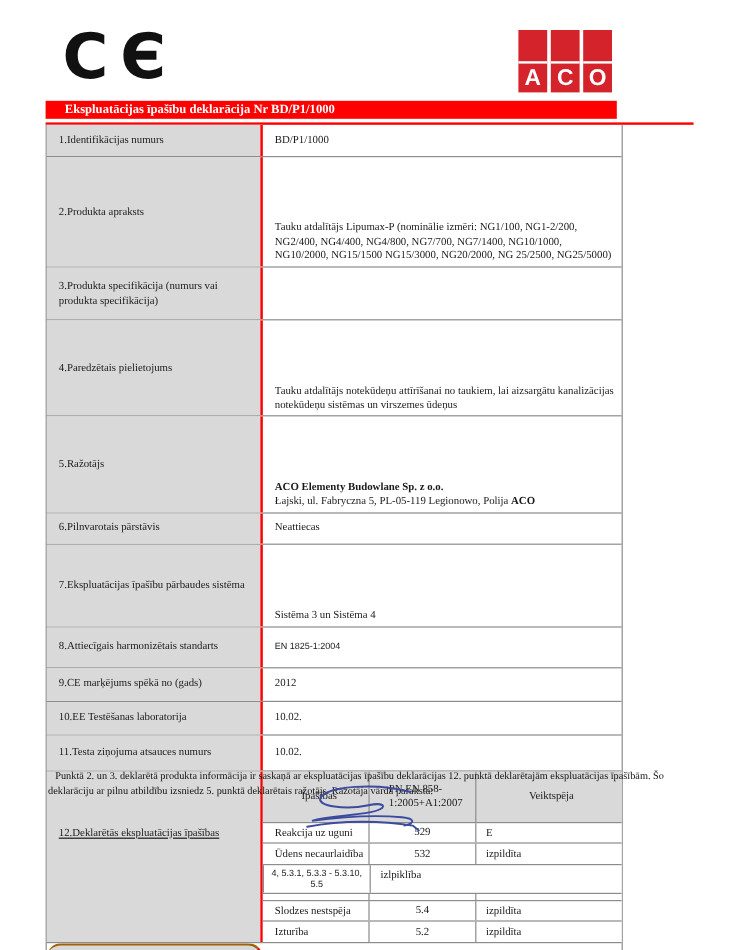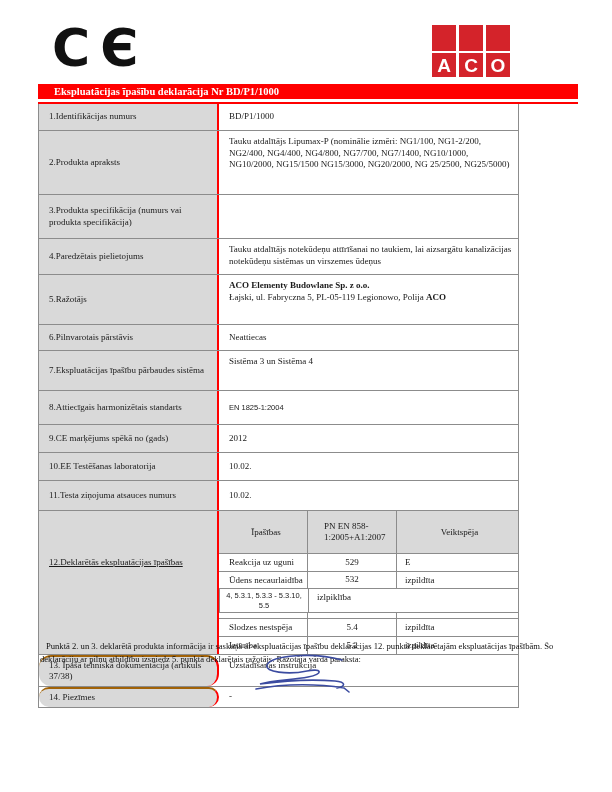--- a/index.html
+++ b/index.html
@@ -21,39 +21,39 @@
   .aco-bar { flex:1; display:flex; flex-direction:column; }
   .aco-bar .bar-top { flex:1; }
   .aco-bar .bar-sep { height:2px; background:#fff; }
   .aco-bar .bar-letter {
     height:24px; display:flex; align-items:center; justify-content:center;
     color:#fff; font-family:"Liberation Sans", sans-serif;
     font-weight:bold; font-size:19px; line-height:1;
   }
   
   .title-bar {
-    position:absolute; left:38px; top:84px; width:540px; height:15px;
+    position:absolute; left:38px; top:84px; width:476px; height:15px;
     color:#fff; font-weight:bold; font-size:10.5px;
     display:flex; align-items:center; padding-left:16px;
   }
   .red-rule { position:absolute; left:38px; top:102px; width:540px; height:2px; }
   
   .doc-table {
     position:absolute; left:38px; top:104px; width:481px;
     border-left:1px solid #8c8c8c; border-right:1px solid #8c8c8c;
     border-bottom:1px solid #8c8c8c; font-size:9px;
   }
   .row { display:flex; border-top:1px solid #8c8c8c; }
   .row:first-child { border-top:none; }
   .lbl {
     width:180px; flex:0 0 180px; padding:3px 4px 3px 10px;
     display:flex; align-items:center; line-height:1.3;
   }
   .val { flex:1; padding:3px 4px 3px 10px; display:flex; align-items:center; line-height:1.3; }
-  .vtop { align-items:flex-start; padding-top:5px; }
+  .vtop { align-items:flex-start; padding-top:5px;margin-top:48px; }
   .sans-small { font-family:"Liberation Sans", sans-serif; font-size:7.5px; }
   .b { font-weight:bold; }
   .r1{min-height:26px}.r2{min-height:64px}.r3{min-height:44px}.r4{min-height:36px}
   .r5{min-height:50px}.r6{min-height:26px}.r7{min-height:40px}.r8{min-height:34px}
   .r9{min-height:28px}.r10{min-height:28px}.r11{min-height:30px}
   .r13{min-height:22px}.r14{min-height:14px}
   
   .row12 { display:flex; border-top:1px solid #8c8c8c; }
   .row12 .lbl12 {
     width:180px; flex:0 0 180px; padding:46px 4px 3px 10px; line-height:1.3;text-decoration:underline;

